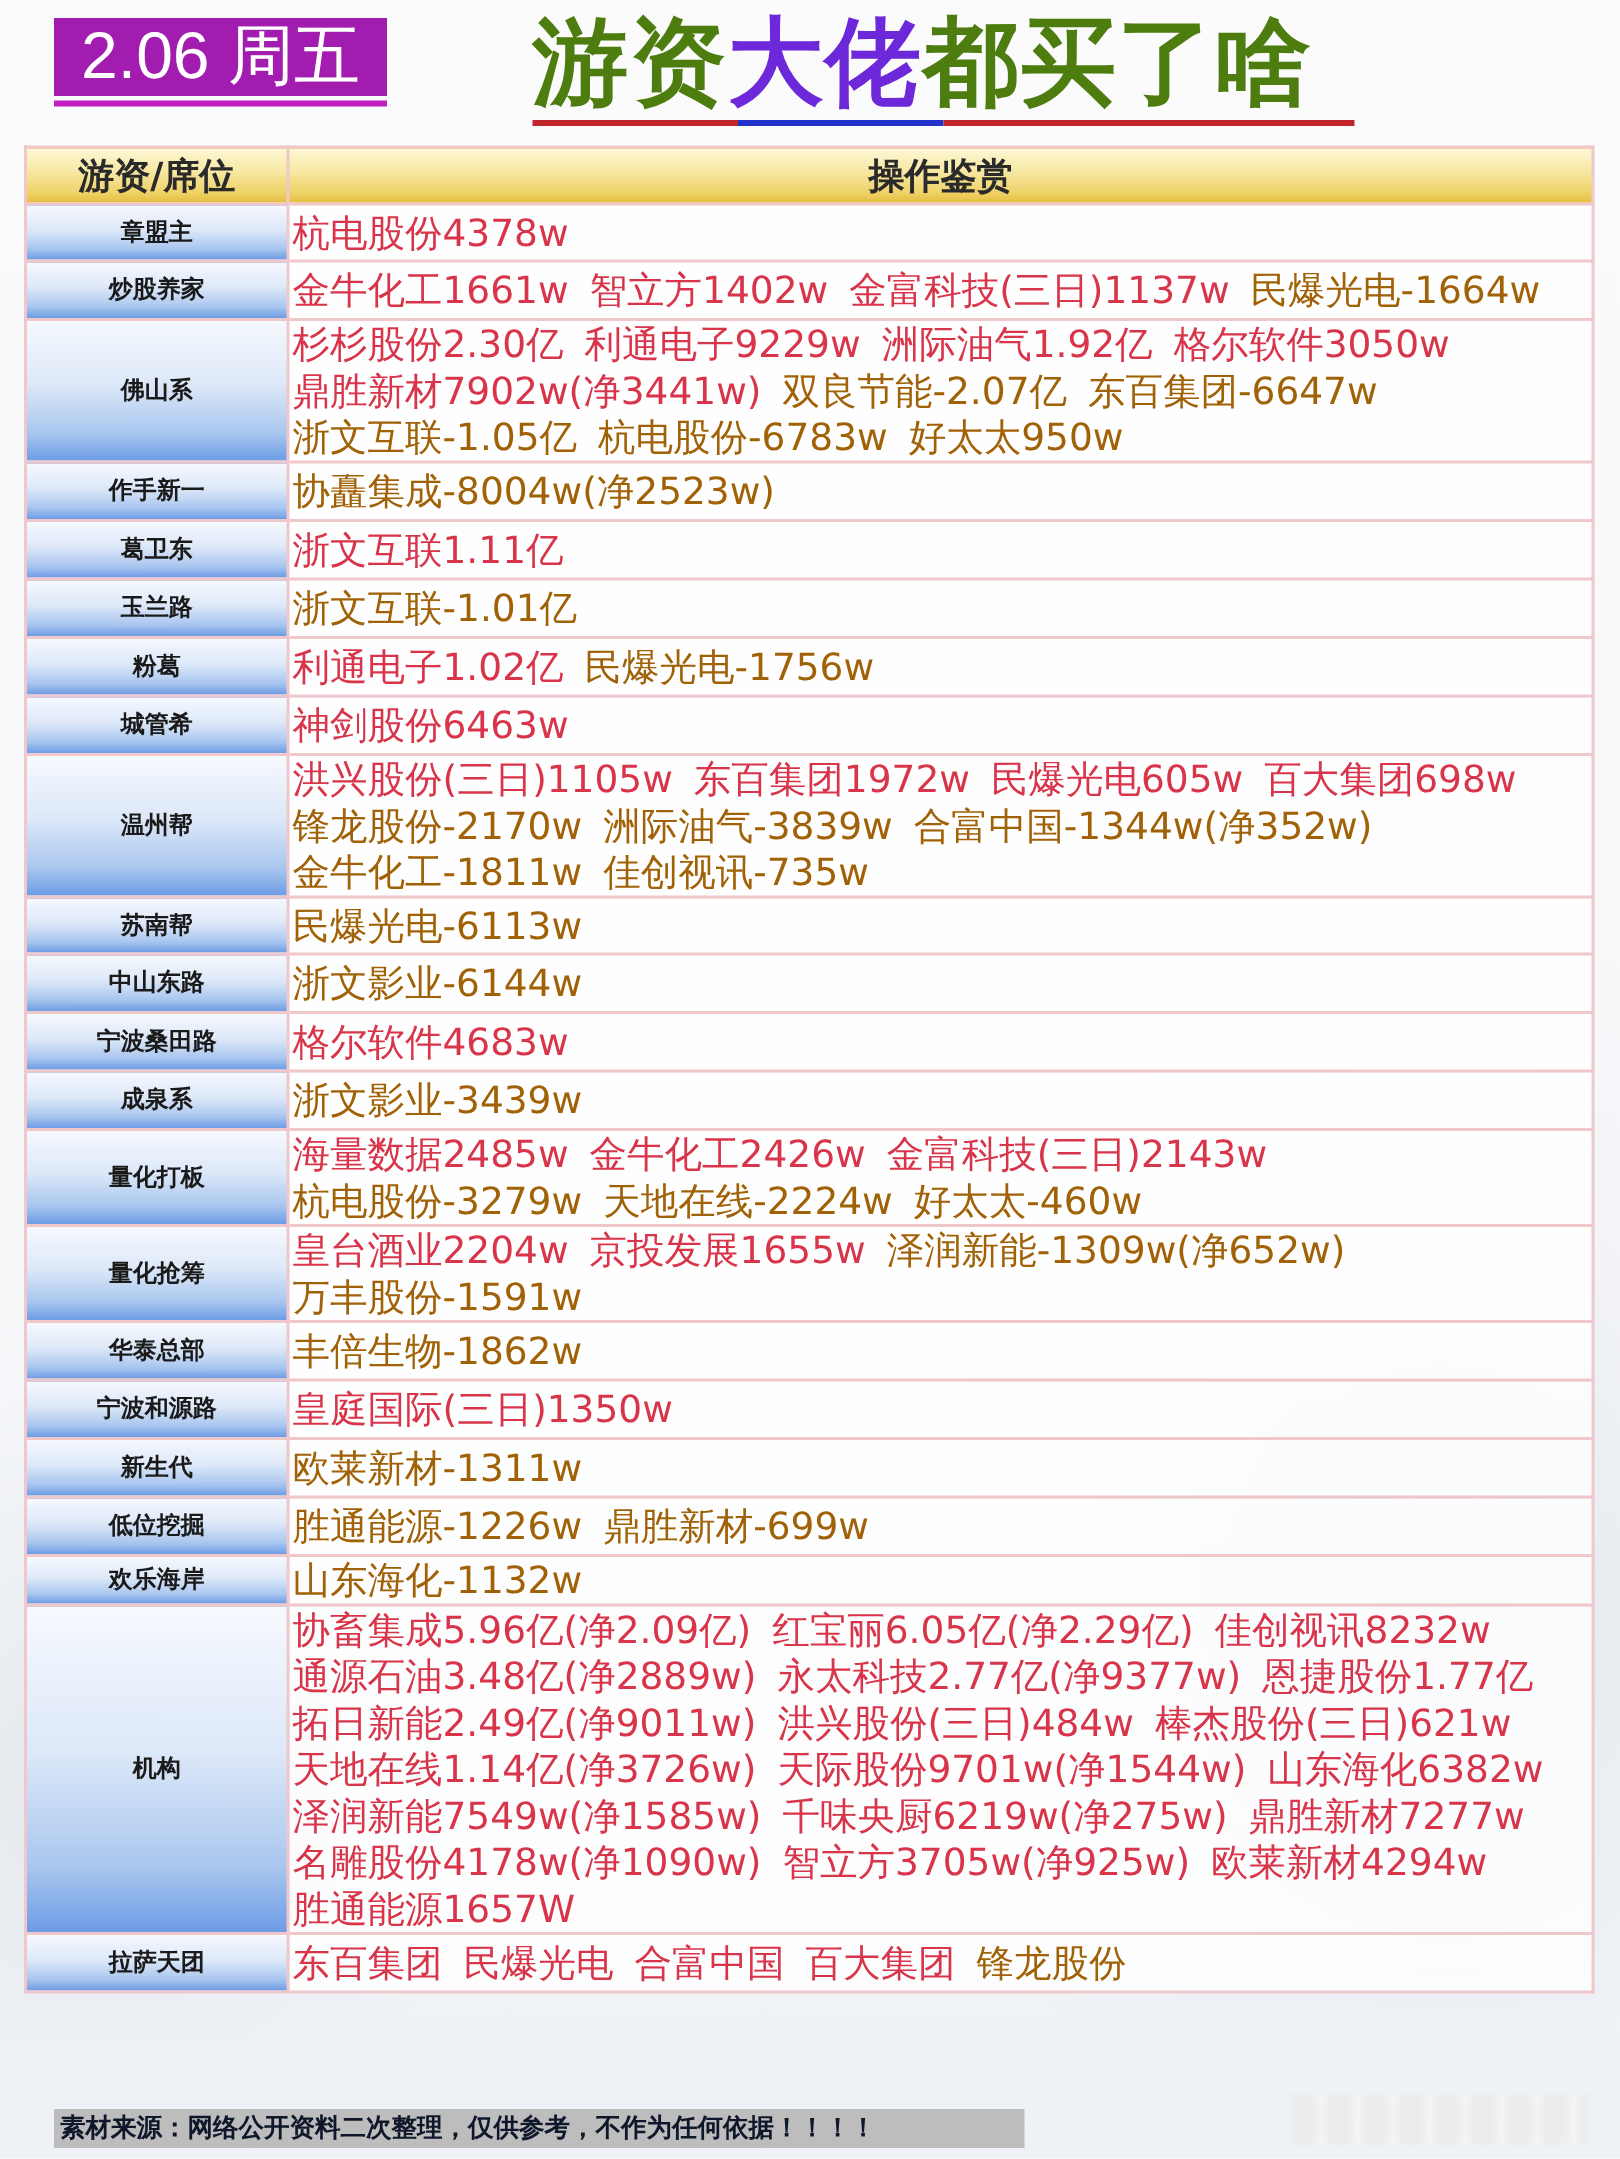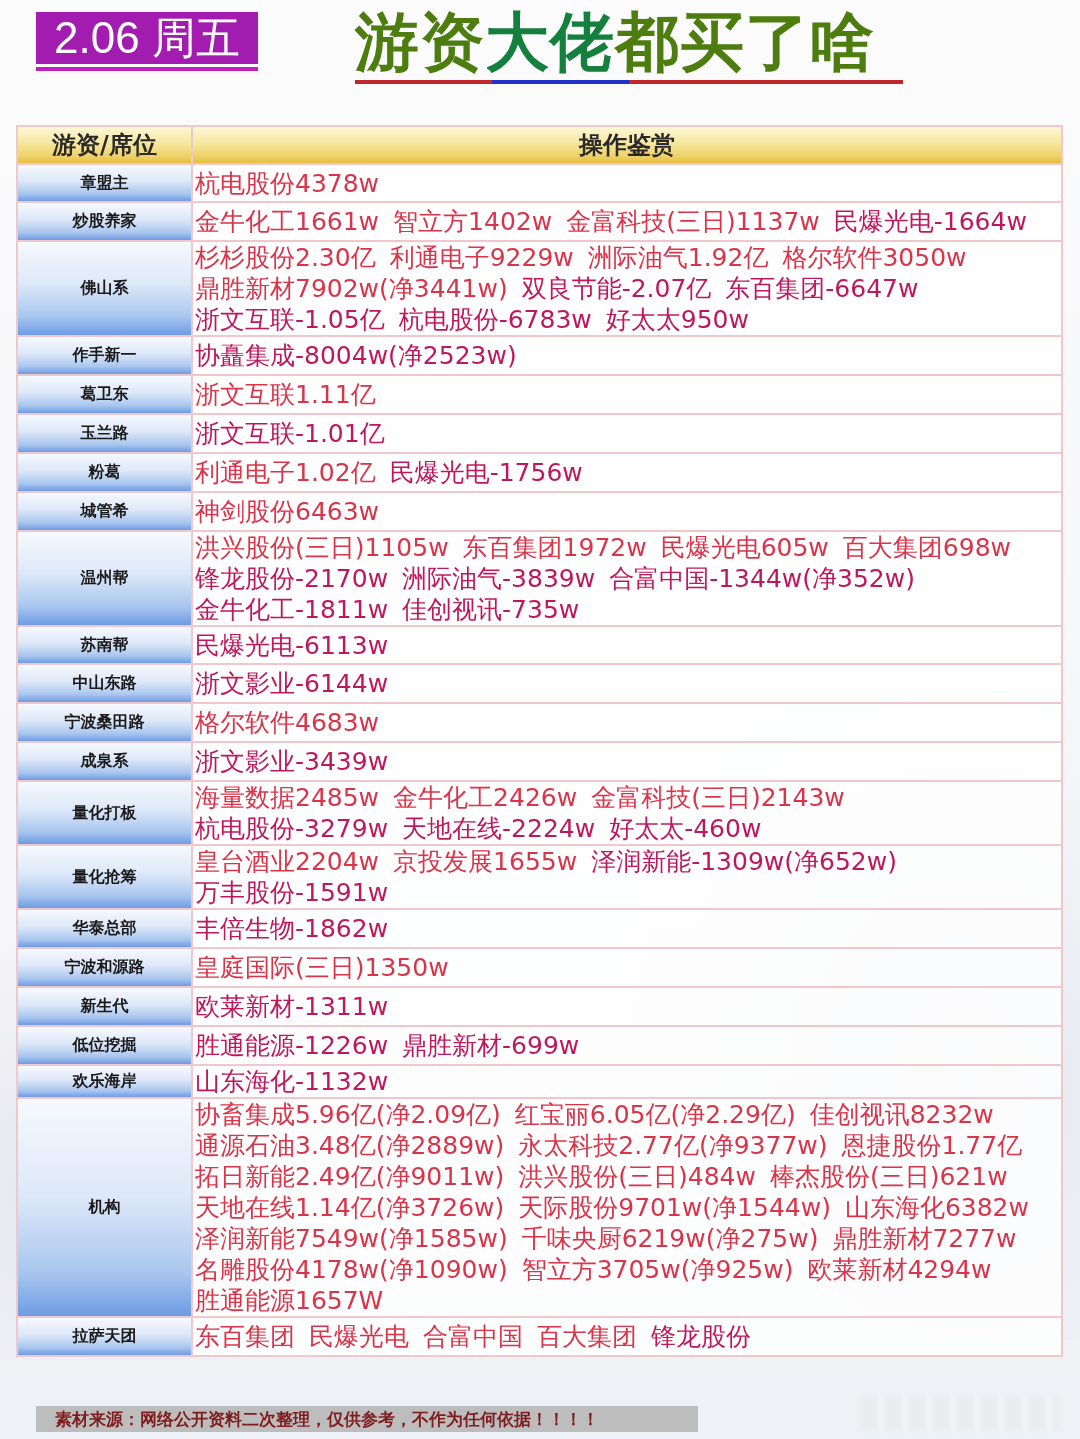--- a/index.html
+++ b/index.html
@@ -22,50 +22,50 @@
     position:absolute; left:36px; top:12px; width:222px; height:52px;
     background:#a21caf; color:#fff; font-size:44px; line-height:52px;
     text-align:center; letter-spacing:0px; font-family:"Liberation Sans", sans-serif;
   }
   .date-underline { position:absolute; left:36px; top:67px; width:222px; height:4px; background:#c21fc2; }
   .main-title {
     position:absolute; left:355px; top:6px; height:72px; font-size:64px; line-height:72px; font-weight:bold;
     white-space:nowrap; letter-spacing:1px;
   }
   .main-title .red { color:#4d7c0f; }
-  .main-title .blue { color:#15803d; }
+  .main-title .blue { color:#6d28d9; }
   .title-underline { position:absolute; top:80px; height:4px; }
   .tu-red1 { left:355px; width:137px; background:#c2262d; }
   .tu-blue { left:492px; width:137px; background:#2131c9; }
   .tu-red2 { left:629px; width:274px; background:#c2262d; }
 
   table.board {
     position:absolute; left:16px; top:97px; width:1047px;
-    border-collapse:collapse; table-layout:fixed;margin-top:28px;
+    border-collapse:collapse; table-layout:fixed;
   }
   table.board td, table.board th { border:2px solid #f0c8cc; padding:0; }
   .th-cell {
     height:36px; font-size:24px; font-weight:bold; color:#2a2a2a; text-align:center;
     background: linear-gradient(180deg,#fdf7d6 0%,#f7e9a6 40%,#efd36a 80%,#e5be40 100%);
   }
   .label-cell {
     width:173px; text-align:center; vertical-align:middle; font-size:16px; font-weight:bold; color:#1a1a1a;
     background: linear-gradient(180deg,#f6f9fe 0%,#dde8f8 45%,#a9c6ef 80%,#6d9ce4 100%);
   }
   .content-cell {
     vertical-align:middle; padding-left:2px !important; font-size:25px; line-height:31px;
     background: rgba(255,255,255,0.82); white-space:nowrap; overflow:hidden;
   }
   .line { display:block; }
   .it { margin-right:14px; }
   .buy { color:#d8344a; }
-  .sell { color:#be185d; }
+  .sell { color:#a16207; }
   .footer-note {
     position:absolute; left:36px; top:1406px; width:643px; height:26px;
-    background:#bdbdbd; color:#7f1d1d; font-size:17px; font-weight:bold; line-height:26px; padding-left:19px;
+    background:#bdbdbd; color:#0f172a; font-size:17px; font-weight:bold; line-height:26px; padding-left:4px;
     white-space:nowrap;
   }
   .watermark {
     position:absolute; left:860px; top:1396px; width:200px; height:34px; opacity:0.55;
     background: repeating-linear-gradient(90deg, #e8e8e8 0 18px, #f8f8f8 18px 24px);
     filter: blur(2px);
   }
 </style>
 </head>
 <body>

